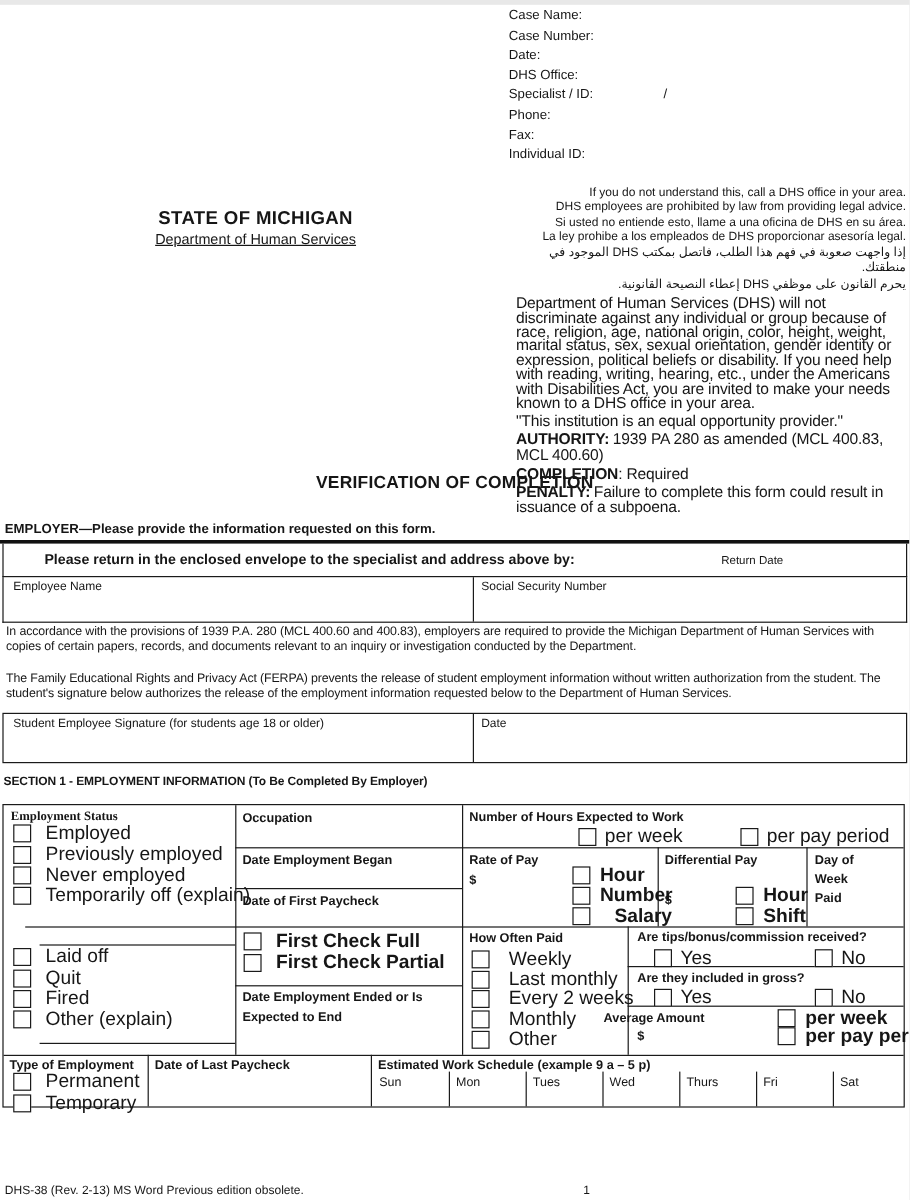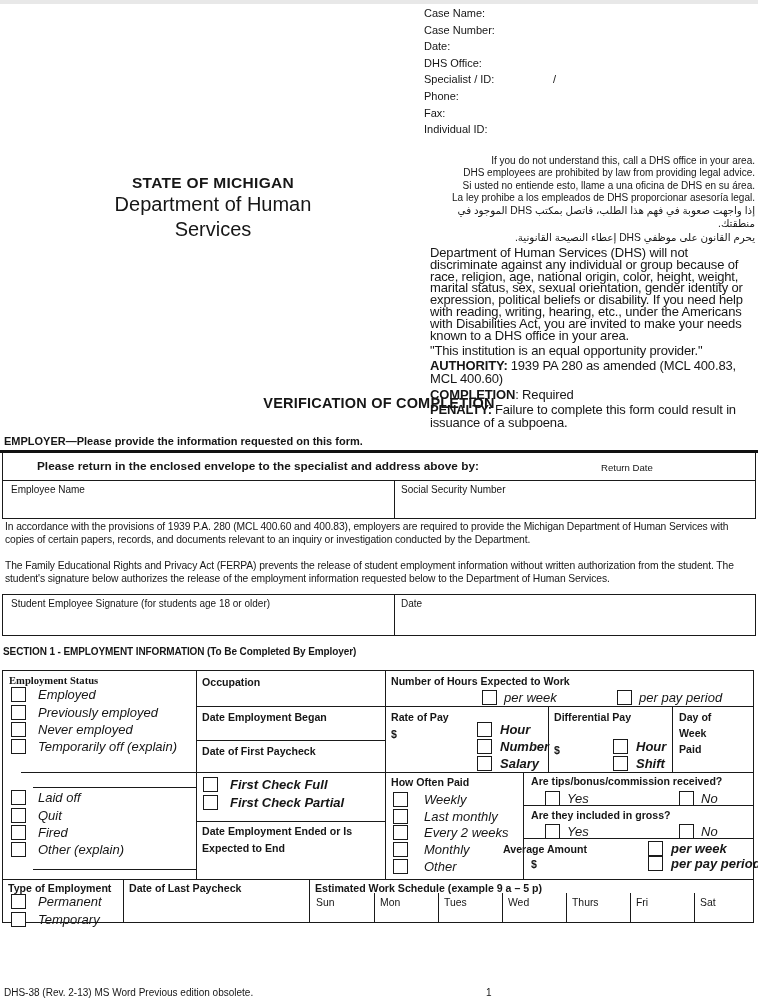--- a/index.html
+++ b/index.html
@@ -6,31 +6,31 @@
   html,body{margin:0;padding:0;background:#e8e8e8;}
   .page{position:relative;width:758px;height:1000px;background:#fff;color:#161616;
         font-family:"Liberation Sans","DejaVu Sans",sans-serif;overflow:hidden;margin:4px auto;}
   .b{font-weight:bold;}
   .hline,.vline{position:absolute;background:#1a1a1a;}
   .hline{height:1.2px;}
   .vline{width:1.2px;}
   .thick{position:absolute;background:#111;height:2.6px;}
   .cb{display:inline-block;width:13px;height:13px;border:1.6px solid #1a1a1a;background:#fff;flex:none;}
   .opt{position:absolute;display:flex;align-items:center;height:15px;}
-  .ol{margin-left:12px;font-size:13px;white-space:nowrap;font-style:italic;}
+  .ol{margin-left:12px;font-size:16px;white-space:nowrap;}
   .m7{margin-left:7px;} .m8{margin-left:8px;} .m16{margin-left:16px;}
   .ob{font-weight:bold;}
   .hd{position:absolute;font-weight:bold;font-size:10.6px;white-space:nowrap;}
   .lbl{position:absolute;font-size:10px;white-space:nowrap;}
   .case-block{position:absolute;left:424px;top:3px;font-size:11px;}
   .case-row{height:16.6px;position:relative;}
   .case-slash{position:absolute;left:129px;top:0;}
   .agency{position:absolute;left:92px;top:169px;width:242px;text-align:center;line-height:1.25;}
   .agency .l1{font-weight:bold;font-size:15.5px;letter-spacing:.3px;}
-  .agency .l2{font-size:20px;}
+  .agency .l2{font-size:12px;text-decoration:underline;}
   .notice{position:absolute;left:425px;top:151px;width:330px;text-align:right;font-size:10px;line-height:12.3px;}
   .notice .ar{font-size:10.3px;line-height:13.2px;}
   .legal{position:absolute;left:430px;top:243px;width:327px;font-size:13px;line-height:11.8px;letter-spacing:-.15px;}
   .legal .eq{margin-top:4px;}
   .legal .al{margin-top:2.2px;line-height:13px;}
   .legal .al .tx{margin-left:3px;}
   .title{position:absolute;left:0;top:391px;width:758px;text-align:center;font-weight:bold;font-size:14.5px;letter-spacing:.2px;}
   .employer-line{position:absolute;left:4px;top:431px;font-weight:bold;font-size:11px;}
   .return-box{position:absolute;left:2px;top:449px;width:752px;height:27px;border:1.2px solid #1a1a1a;border-top:none;}
   .return-text{position:absolute;left:34px;top:6px;font-weight:bold;font-size:11.8px;white-space:nowrap;}
@@ -206,21 +206,21 @@
     <div class="hd" style="left:388px;top:57px;">$</div>
     <span class="fill" style="left:398px;top:55px;width:70px;height:15px;"></span>
     <div class="opt" style="left:474px;top:51px;">
         <span class="cb"></span>
         <span class="ol ob m8">Hour</span>
       </div>
     <div class="opt" style="left:474px;top:68px;">
         <span class="cb"></span>
         <span class="ol ob m8">Number</span>
       </div>
-    <div class="opt" style="left:474px;top:85px;">
+    <div class="opt" style="left:474px;top:85px;gap:12px;">
         <span class="cb"></span>
         <span class="ol ob m8">Salary</span>
       </div>
 
     <div class="hd" style="left:551px;top:40px;">Differential Pay</div>
     <div class="hd" style="left:551px;top:73px;">$</div>
     <span class="fill" style="left:561px;top:71px;width:45px;height:15px;"></span>
     <div class="opt" style="left:610px;top:68px;">
         <span class="cb"></span>
         <span class="ol ob m8">Hour</span>

